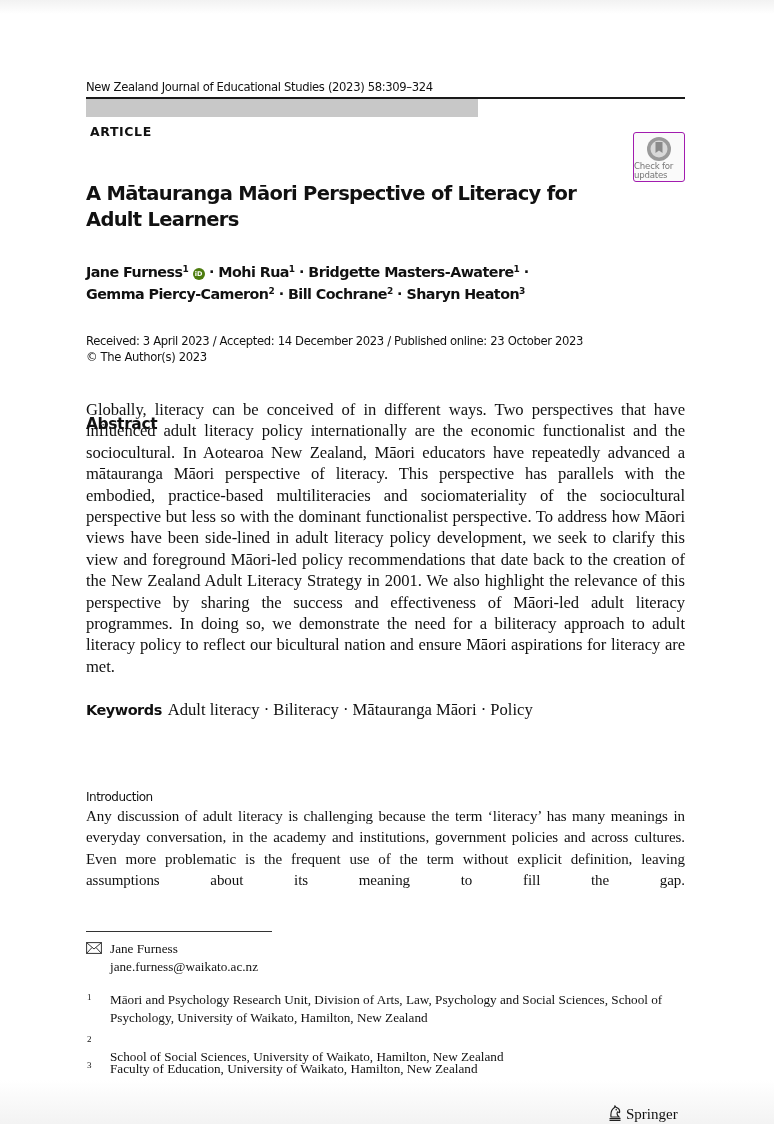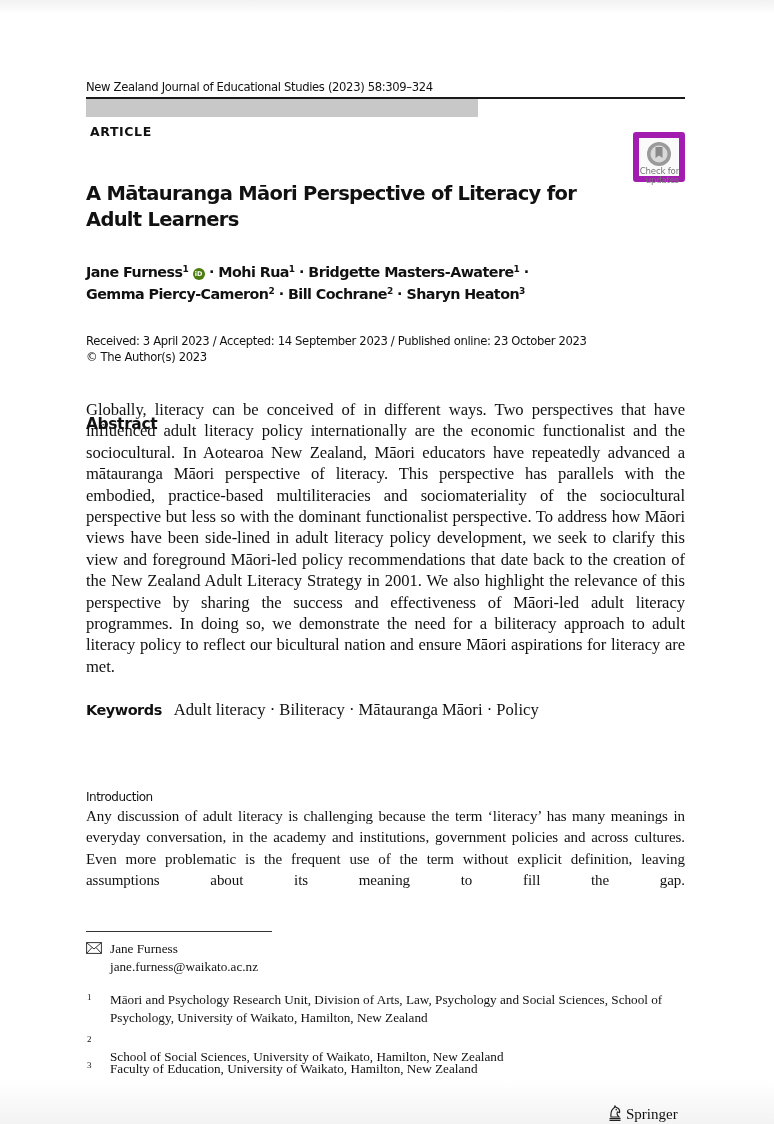--- a/index.html
+++ b/index.html
@@ -14,22 +14,22 @@
 
   #journal-line { left: 86px; top: 55px; font-size: 11.6px; line-height: 16px; letter-spacing: -0.35px; }
   #doi-line { left: 93px; top: 71px; font-size: 11.6px; line-height: 16px; letter-spacing: -0.35px; }
 
   #top-rule { left: 86px; top: 97px; width: 599px; height: 1.5px; background: #1a1a1a; }
   #article-bar { left: 86px; top: 99px; width: 392px; height: 18px; background: #c8c8c8; }
   #article-label { left: 90px; top: 100px; font-size: 12.5px; font-weight: bold; letter-spacing: 0.6px; line-height: 16px; }
 
   #check-updates {
     left: 633px; top: 108px; width: 52px; height: 50px;
-    border: 6px solid #a21caf; border-radius: 3px; background: #fafafa;
-    box-sizing: border-box; text-align: right;
+    border: 1px solid #a21caf; border-radius: 3px; background: #fafafa;
+    box-sizing: border-box; text-align: left;
   }
   #check-updates svg { display: block; margin: 3px auto 0 auto; }
   #check-updates .lbl { font-size: 8.6px; line-height: 9px; color: #777; letter-spacing: -0.2px; }
 
   #paper-title { left: 86px; top: 157px; width: 520px; font-size: 19.5px; font-weight: bold; line-height: 26px; letter-spacing: -0.7px; }
 
   #authors { left: 86px; top: 237px; width: 480px; font-size: 14.3px; font-weight: bold; line-height: 22px; letter-spacing: -0.55px; }
   #authors sup { font-size: 9px; vertical-align: 5px; line-height: 0; }
   .orcid {
     display: inline-block; width: 12px; height: 12px; border-radius: 50%;
@@ -37,21 +37,21 @@
     vertical-align: 1px; letter-spacing: 0; font-weight: bold;
   }
 
   #dates { left: 86px; top: 309px; font-size: 11.6px; line-height: 16px; letter-spacing: -0.35px; }
   #copyright { left: 86px; top: 325px; font-size: 11.6px; line-height: 16px; letter-spacing: -0.35px; }
 
   #abstract-heading { left: 86px; top: 390px; font-size: 15.5px; font-weight: bold; line-height: 20px; letter-spacing: -0.4px; }
   #abstract-body { left: 86px; top: 399px; width: 599px; font-size: 16.6px; line-height: 21.4px; text-align: justify; letter-spacing: -0.05px; }
 
   #keywords { left: 86px; top: 699px; width: 599px; font-size: 16.6px; line-height: 22px; }
-  #keywords .kw-label { font-family: "DejaVu Sans", "Liberation Sans", sans-serif; font-weight: bold; font-size: 14.5px; letter-spacing: -0.5px; margin-right: 12px; }
+  #keywords .kw-label { font-family: "DejaVu Sans", "Liberation Sans", sans-serif; font-weight: bold; font-size: 14.5px; letter-spacing: -0.5px; margin-right: 6px; }
 
   #intro-heading { left: 86px; top: 762px; font-size: 12px; font-weight: normal; line-height: 22px; letter-spacing: -0.5px; }
   #intro-body { left: 86px; top: 806px; width: 599px; font-size: 15px; line-height: 21.4px; text-align: justify; text-align-last: justify; letter-spacing: -0.05px; }
 
   #footnote-rule { left: 86px; top: 931px; width: 186px; height: 1px; background: #333; }
   .fn { font-size: 13.2px; line-height: 17.5px; }
   #mail-icon { left: 86px; top: 942px; width: 16px; height: 12px; }
   #corr-name { left: 110px; top: 940px; }
   #corr-email { left: 110px; top: 958px; }
   .fn-num { font-size: 9px; line-height: 10px; }
@@ -86,21 +86,21 @@
 </div>
 
 <div class="abs sans" id="paper-title">A Mātauranga Māori Perspective of Literacy for Adult Learners</div>
 
 <div class="abs sans" id="authors">
   <span>Jane Furness</span><sup>1</sup>
   <span class="orcid">iD</span><span> · </span><span>Mohi Rua</span><sup>1</sup><span> · </span><span>Bridgette Masters-Awatere</span><sup>1</sup><span> · </span><br>
   <span>Gemma Piercy-Cameron</span><sup>2</sup><span> · </span><span>Bill Cochrane</span><sup>2</sup><span> · </span><span>Sharyn Heaton</span><sup>3</sup>
 </div>
 
-<div class="abs sans" id="dates">Received: 3 April 2023 / Accepted: 14 September 2023 / Published online: 23 October 2023</div>
+<div class="abs sans" id="dates">Received: 3 April 2023 / Accepted: 14 December 2023 / Published online: 23 October 2023</div>
 <div class="abs sans" id="copyright">© The Author(s) 2023</div>
 
 <div class="abs sans" id="abstract-heading">Abstract</div>
 <div class="abs serif" id="abstract-body">Globally, literacy can be conceived of in different ways. Two perspectives that have influenced adult literacy policy internationally are the economic functionalist and the sociocultural. In Aotearoa New Zealand, Māori educators have repeatedly advanced a mātauranga Māori perspective of literacy. This perspective has parallels with the embodied, practice-based multiliteracies and sociomateriality of the sociocultural perspective but less so with the dominant functionalist perspective. To address how Māori views have been side-lined in adult literacy policy development, we seek to clarify this view and foreground Māori-led policy recommendations that date back to the creation of the New Zealand Adult Literacy Strategy in 2001. We also highlight the relevance of this perspective by sharing the success and effectiveness of Māori-led adult literacy programmes. In doing so, we demonstrate the need for a biliteracy approach to adult literacy policy to reflect our bicultural nation and ensure Māori aspirations for literacy are met.</div>
 
 <div class="abs serif" id="keywords">
   <span class="kw-label">Keywords</span><span>Adult literacy · Biliteracy · Mātauranga Māori · Policy</span>
 </div>
 
 <div class="abs sans" id="intro-heading">Introduction</div>

